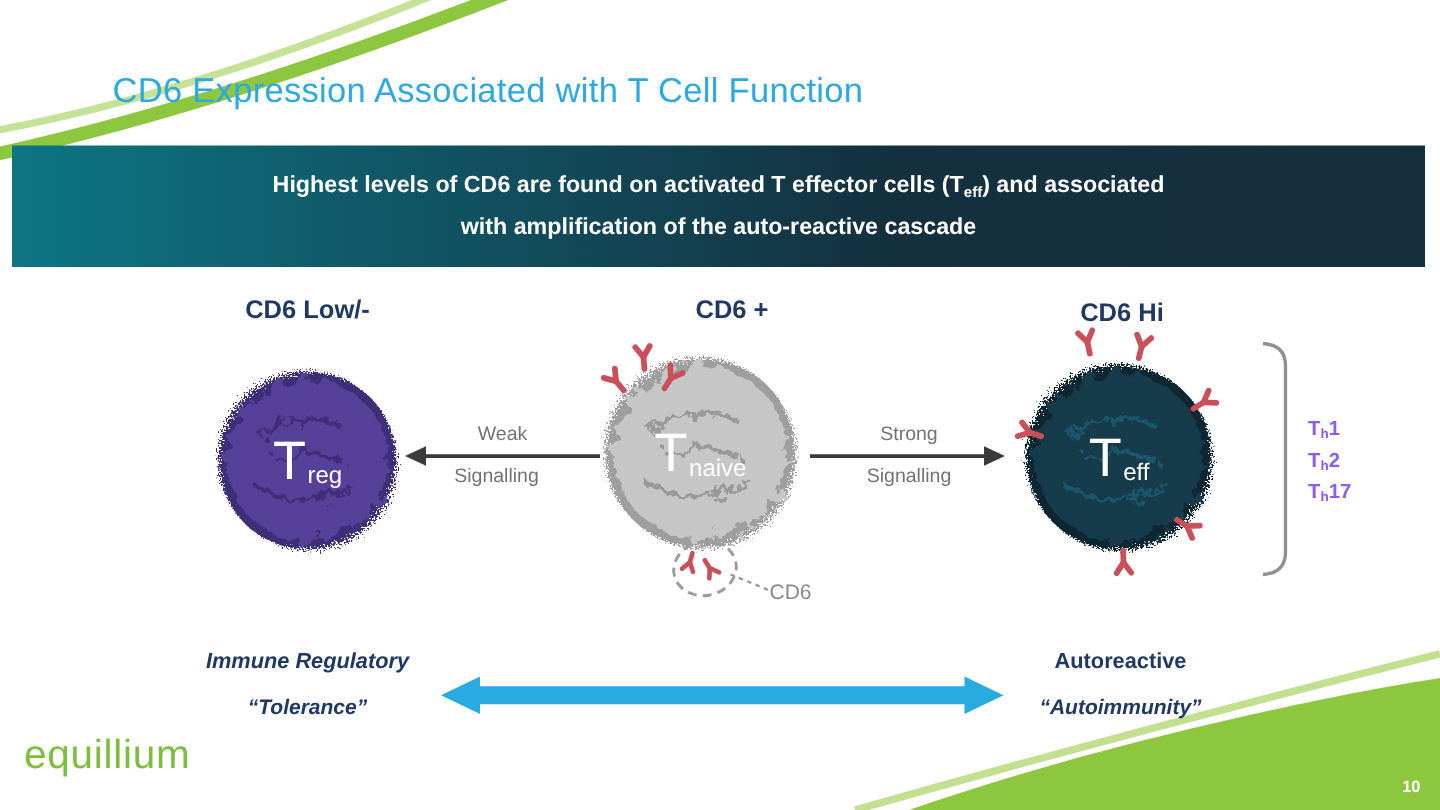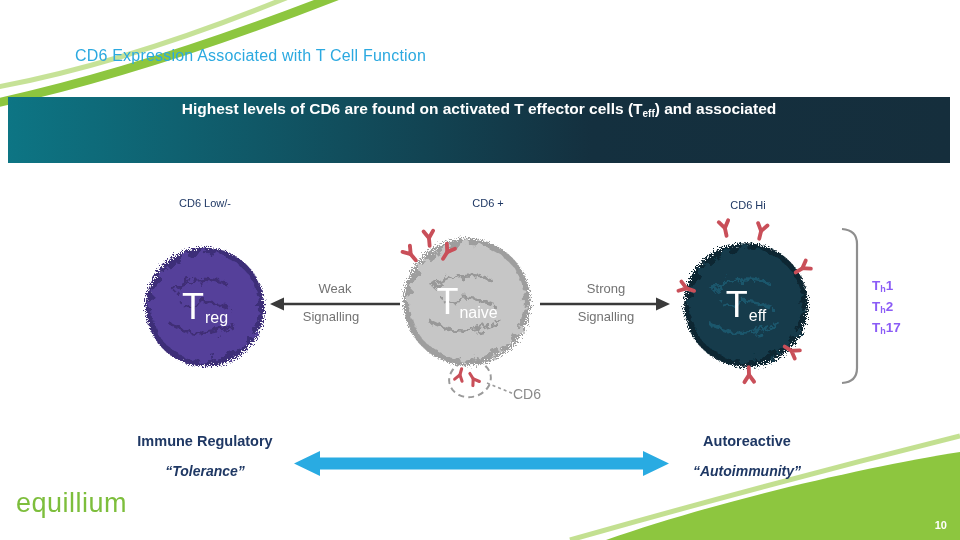--- a/index.html
+++ b/index.html
@@ -9,37 +9,37 @@
   }
   svg{display:block;}
   .abs{position:absolute;}
 
   
   .swoosh-tl{position:absolute;left:0;top:0;pointer-events:none;}
   .swoosh-br{position:absolute;right:0;bottom:0;pointer-events:none;}
 
   
   .title{
-    position:absolute;left:75px;top:47px;font-size:16px;font-weight:500;
+    position:absolute;left:75px;top:47px;font-size:23px;font-weight:500;
     color:#2BA9E0;letter-spacing:0.2px;
   }
 
   
   .banner{
-    position:absolute;left:8px;right:10px;top:97px;height:66px;
+    position:absolute;left:8px;right:10px;top:97px;height:81px;
     background:linear-gradient(90deg,#0D7584 0%,#14303F 62%,#152E3C 100%);
-    color:#ffffff;display:flex;flex-direction:row;justify-content:center;
+    color:#ffffff;display:flex;flex-direction:column;justify-content:center;
     text-align:center;font-weight:700;font-size:15.5px;line-height:23px;
   }
   .banner .sub{font-size:10px;vertical-align:-3px;font-weight:700;}
 
   
   .col-label{
     position:absolute;top:197px;width:150px;text-align:center;
-    font-weight:400;font-size:11px;color:#1F3864;
+    font-weight:700;font-size:17px;color:#1F3864;
   }
 
   
   .cell{position:absolute;}
   .cell-svg{width:100%;height:100%;}
   .cell-label{
     position:absolute;inset:0;display:flex;align-items:center;justify-content:center;
     color:#ffffff;pointer-events:none;
   }
   .cell-T{font-size:36px;font-weight:400;}
@@ -119,20 +119,21 @@
     <path d="M420,112 L420,24 C 330,38 180,72 66,112 Z" fill="#8DC63F"></path>
     <path d="M30,112 Q 220,58 420,8" stroke="#BCDD85" stroke-width="5" fill="none" opacity="0.9"></path>
   </svg>
 
   <div class="title">CD6 Expression Associated with T Cell Function</div>
 
   <div class="banner">
     <div>
       <span>Highest levels of CD6 are found on activated T effector cells (T</span><span class="sub">eff</span><span>) and associated</span>
     </div>
+    <div>with amplification of the auto-reactive cascade</div>
   </div>
 
   <div class="col-label" style="left:130px;">CD6 Low/-</div>
   <div class="col-label" style="left:413px;">CD6 +</div>
   <div class="col-label" style="left:673px;top:199px;">CD6 Hi</div>
 
   <div class="cell" style="left:127px;top:229px;width:156px;height:156px;">
     <svg class="cell-svg" viewBox="0 0 150 150">
       <circle cx="75" cy="75" r="57" fill="#3D2D78" filter="url(#fz1)"></circle>
       <circle cx="75" cy="75" r="52" fill="#54419A" filter="url(#fz2)"></circle>
@@ -237,21 +238,21 @@
 
   <svg class="abs" style="left:838px;top:227px;" width="26" height="158">
     <path d="M4,2 Q19,3 19,17 L19,141 Q19,155 4,156" stroke="#8F8F8F" stroke-width="2.2" fill="none"></path>
   </svg>
   <div class="th-block">
     <div><span>T</span><span class="th-sub">h</span><span>1</span></div>
     <div><span>T</span><span class="th-sub">h</span><span>2</span></div>
     <div><span>T</span><span class="th-sub">h</span><span>17</span></div>
   </div>
 
-  <div class="bottom-title" style="left:95px;top:433px;">Immune Regulatory</div>
+  <div class="bottom-title" style="left:95px;top:433px;font-style:italic;">Immune Regulatory</div>
   <div class="bottom-quote" style="left:95px;top:463px;">“Tolerance”</div>
 
   <svg class="abs" style="left:293px;top:449px;" width="377" height="29">
     <polygon points="1,14.5 27,2 27,8.5 350,8.5 350,2 376,14.5 350,27 350,20.5 27,20.5 27,27" fill="#29ABE2"></polygon>
   </svg>
 
   <div class="bottom-title" style="left:637px;top:433px;">Autoreactive</div>
   <div class="bottom-quote" style="left:637px;top:463px;">“Autoimmunity”</div>
 
   <div class="logo">equillium</div>

